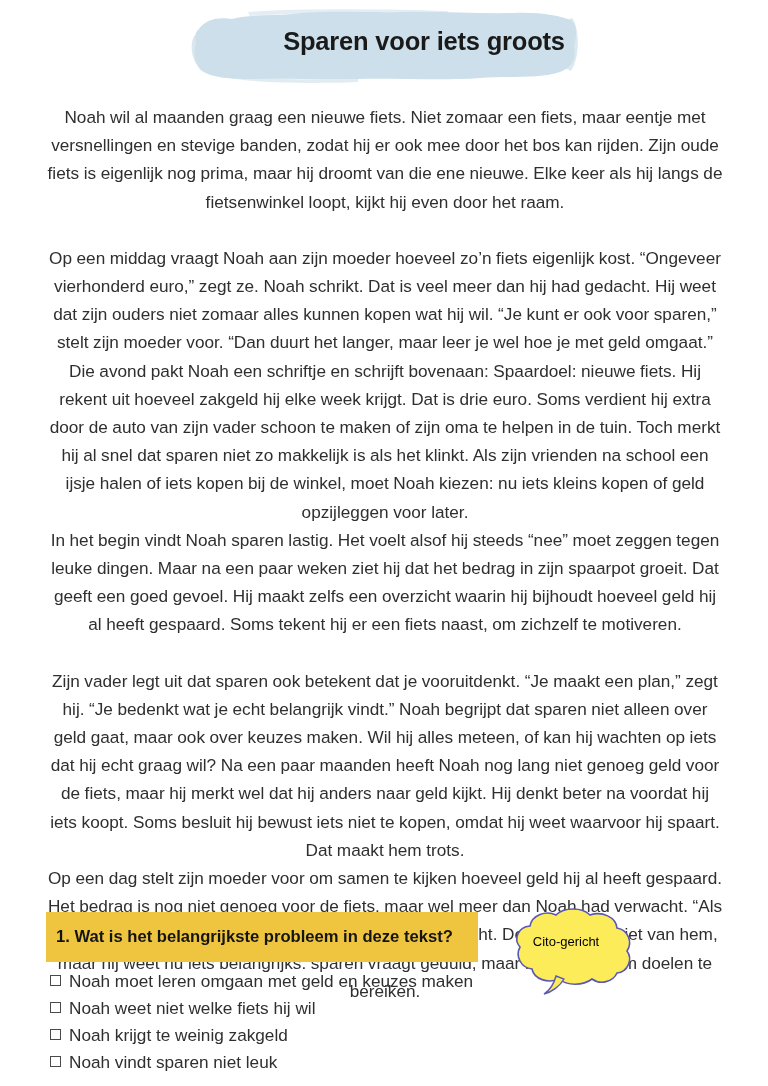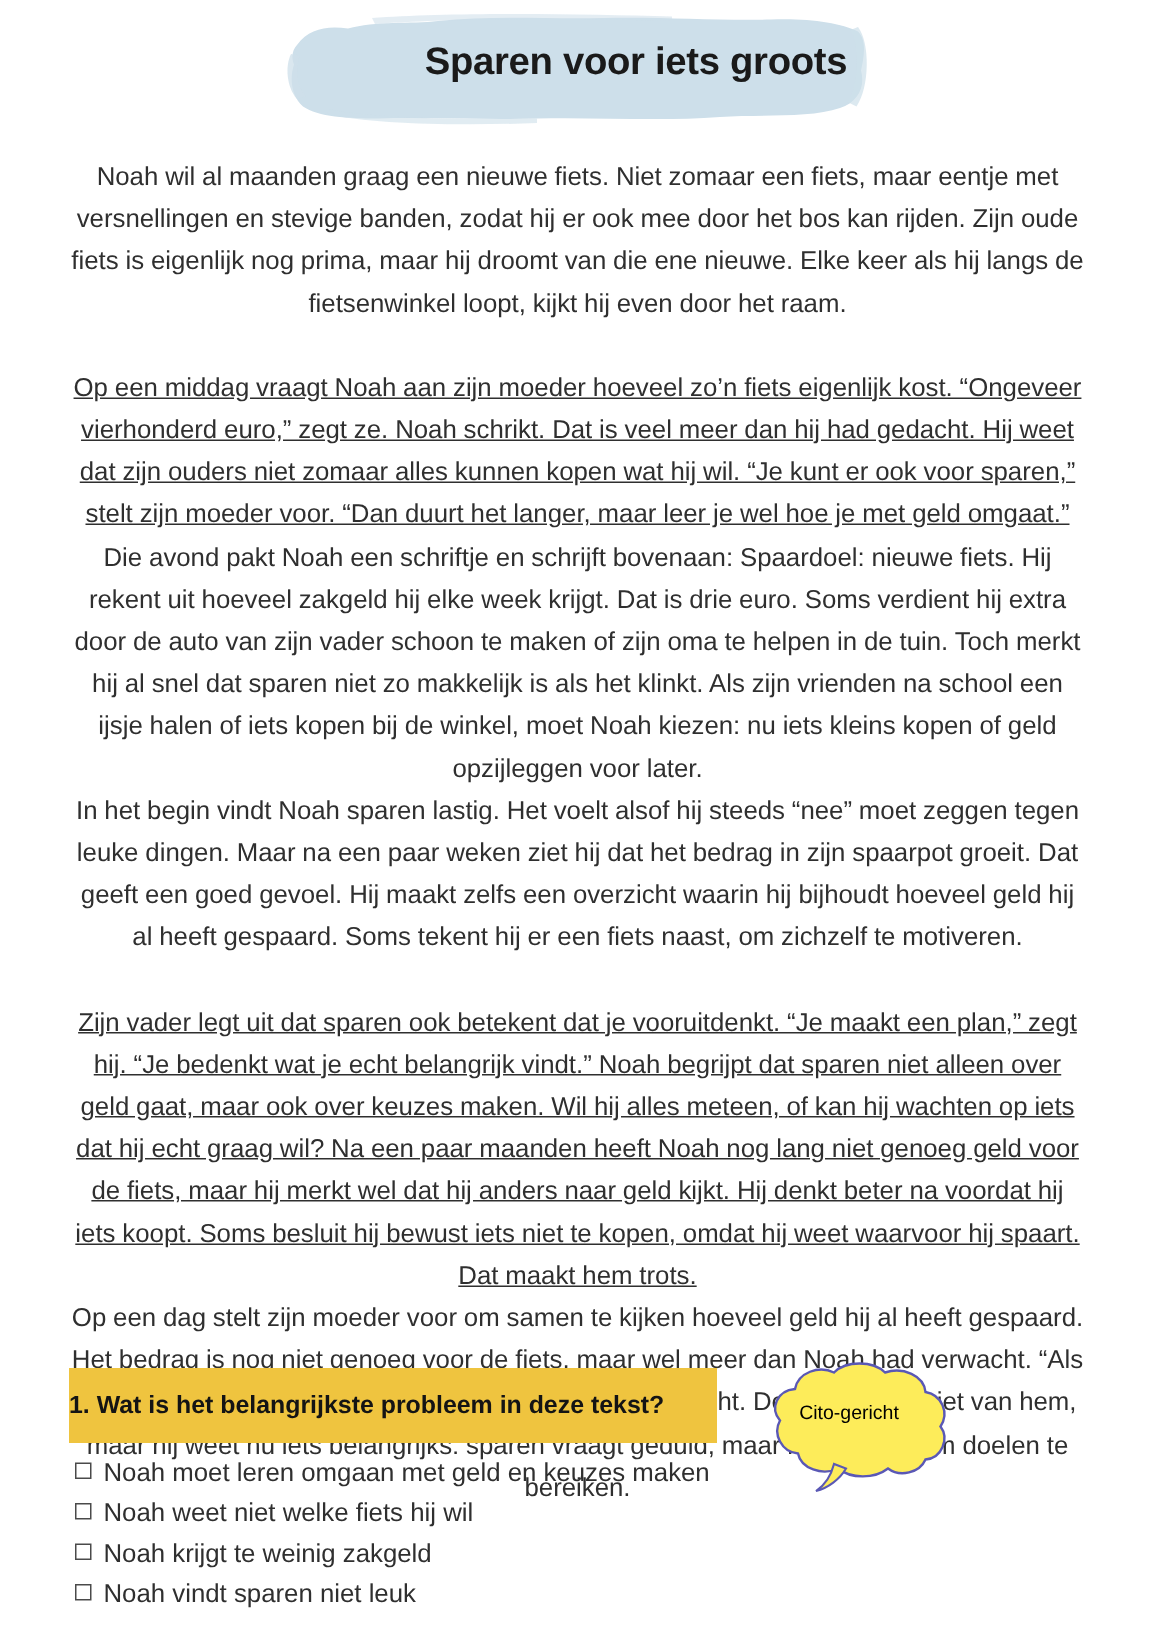--- a/index.html
+++ b/index.html
@@ -55,40 +55,40 @@
   .para {
     font-size: 17.2px;
     line-height: 28.2px;
     color: #2f2f2f;
     margin: 0;
     text-align: center;
     word-spacing: -0.2px;
   }
   .para.gap-before {
     margin-top: 28px;
-    text-decoration: underline;
   }
 
   
   .question-row {
     position: absolute;
     left: 46px;
     top: 912px;
     width: 690px;
     height: 70px;
   }
   .question-bar {
     position: absolute;
     left: 0;
     top: 0;
     width: 432px;
     height: 50px;
     background: #efc43f;
     display: flex;
     align-items: center;
+    padding-left: 10px;
     box-sizing: border-box;
   }
   .question-bar-text {
     font-size: 16.6px;
     font-weight: bold;
     color: #141414;
     line-height: 1.2;
   }
   .cito-bubble {
     position: absolute;

